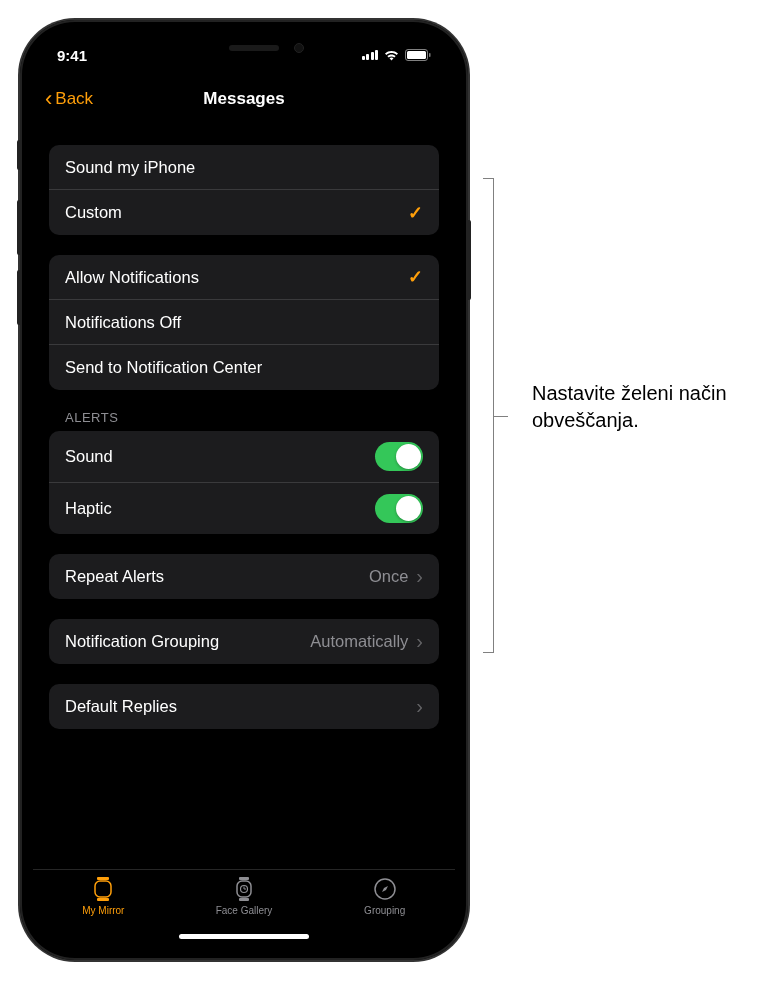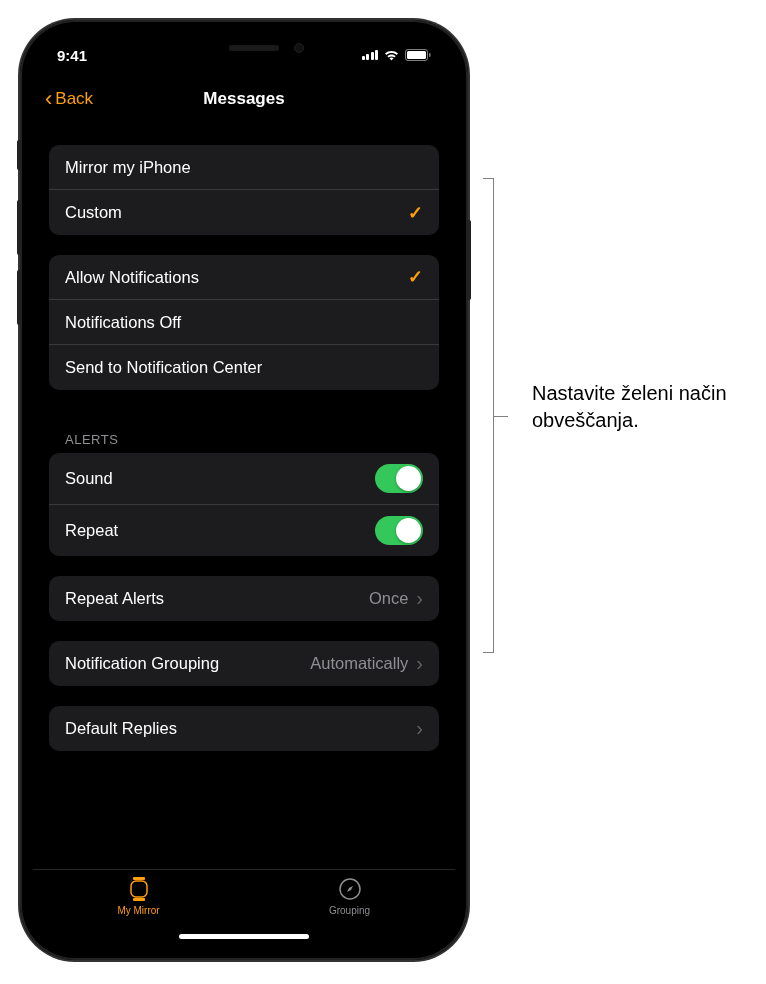--- a/index.html
+++ b/index.html
@@ -111,21 +111,21 @@
     .row:last-child { border-bottom: none; }
     .row-label { color: #fff; }
     .row-value { color: #8e8e93; font-size: 16.5px;}
     .row-right { display:flex; align-items:center; gap:8px;}
     .check { color: #ff9f0a; font-size: 18px; font-weight:bold;}
     .chevron { color: #636366; font-size: 20px; }
     .section-header {
       font-size: 13px;
       color: #8e8e93;
       text-transform: uppercase;
-      padding: 42px 16px 6px 16px;
+      padding: 20px 16px 6px 16px;
       letter-spacing: 0.5px;
     }
     .toggle {
       width: 48px; height: 29px;
       background: #34c759;
       border-radius: 15px;
       position: relative;
     }
     .toggle .knob {
       position: absolute;
@@ -243,21 +243,21 @@
         <span class="back-chevron">‹</span>
         <span>Back</span>
       </div>
       <span class="nav-title">Messages</span>
     </div>
 
     <div class="content">
 
       <div class="group">
         <div class="row">
-          <span class="row-label">Mirror my iPhone</span>
+          <span class="row-label">Sound my iPhone</span>
         </div>
         <div class="row">
           <span class="row-label">Custom</span>
           <span class="check">✓</span>
         </div>
       </div>
 
       <div class="group">
         <div class="row">
           <span class="row-label">Allow Notifications</span>
@@ -273,21 +273,21 @@
 
       <div class="section-header">ALERTS</div>
       <div class="group" style="margin-top:0">
         <div class="row">
           <span class="row-label">Sound</span>
           <div class="toggle">
               <div class="knob"></div>
             </div>
         </div>
         <div class="row">
-          <span class="row-label">Repeat</span>
+          <span class="row-label">Haptic</span>
           <div class="toggle">
               <div class="knob"></div>
             </div>
         </div>
       </div>
 
       <div class="group">
         <div class="row">
           <span class="row-label">Repeat Alerts</span>
           <div class="row-right">
@@ -322,20 +322,33 @@
           <svg width="24" height="26" viewBox="0 0 24 26">
             <rect x="6" y="1" width="12" height="3" rx="1" fill="#ff9f0a"></rect>
             <rect x="4" y="5" width="16" height="16" rx="5" stroke="#ff9f0a" stroke-width="1.5" fill="none"></rect>
             <rect x="6" y="22" width="12" height="3" rx="1" fill="#ff9f0a"></rect>
           </svg>
         </div>
         <span>My Mirror</span>
       </div>
       <div class="tab">
         <div class="tab-icon">
+          <svg width="24" height="26" viewBox="0 0 24 26">
+            <rect x="7" y="1" width="10" height="3" rx="1" fill="#8e8e93"></rect>
+            <rect x="5" y="5" width="14" height="16" rx="5" stroke="#8e8e93" stroke-width="1.5" fill="none"></rect>
+            <circle cx="12" cy="13" r="3.5" stroke="#8e8e93" stroke-width="1.2" fill="none"></circle>
+            <line x1="12" y1="13" x2="12" y2="10.5" stroke="#8e8e93" stroke-width="1"></line>
+            <line x1="12" y1="13" x2="14" y2="13" stroke="#8e8e93" stroke-width="1"></line>
+            <rect x="7" y="22" width="10" height="3" rx="1" fill="#8e8e93"></rect>
+          </svg>
+        </div>
+        <span>Face Gallery</span>
+      </div>
+      <div class="tab">
+        <div class="tab-icon">
           <svg width="24" height="24" viewBox="0 0 24 24">
             <circle cx="12" cy="12" r="10" stroke="#8e8e93" stroke-width="1.5" fill="none"></circle>
             <path d="M15 9 L13 13 L9 15 L11 11 Z" fill="#8e8e93"></path>
           </svg>
         </div>
         <span>Grouping</span>
       </div>
     </div>
 
     <div class="home-indicator"></div>

